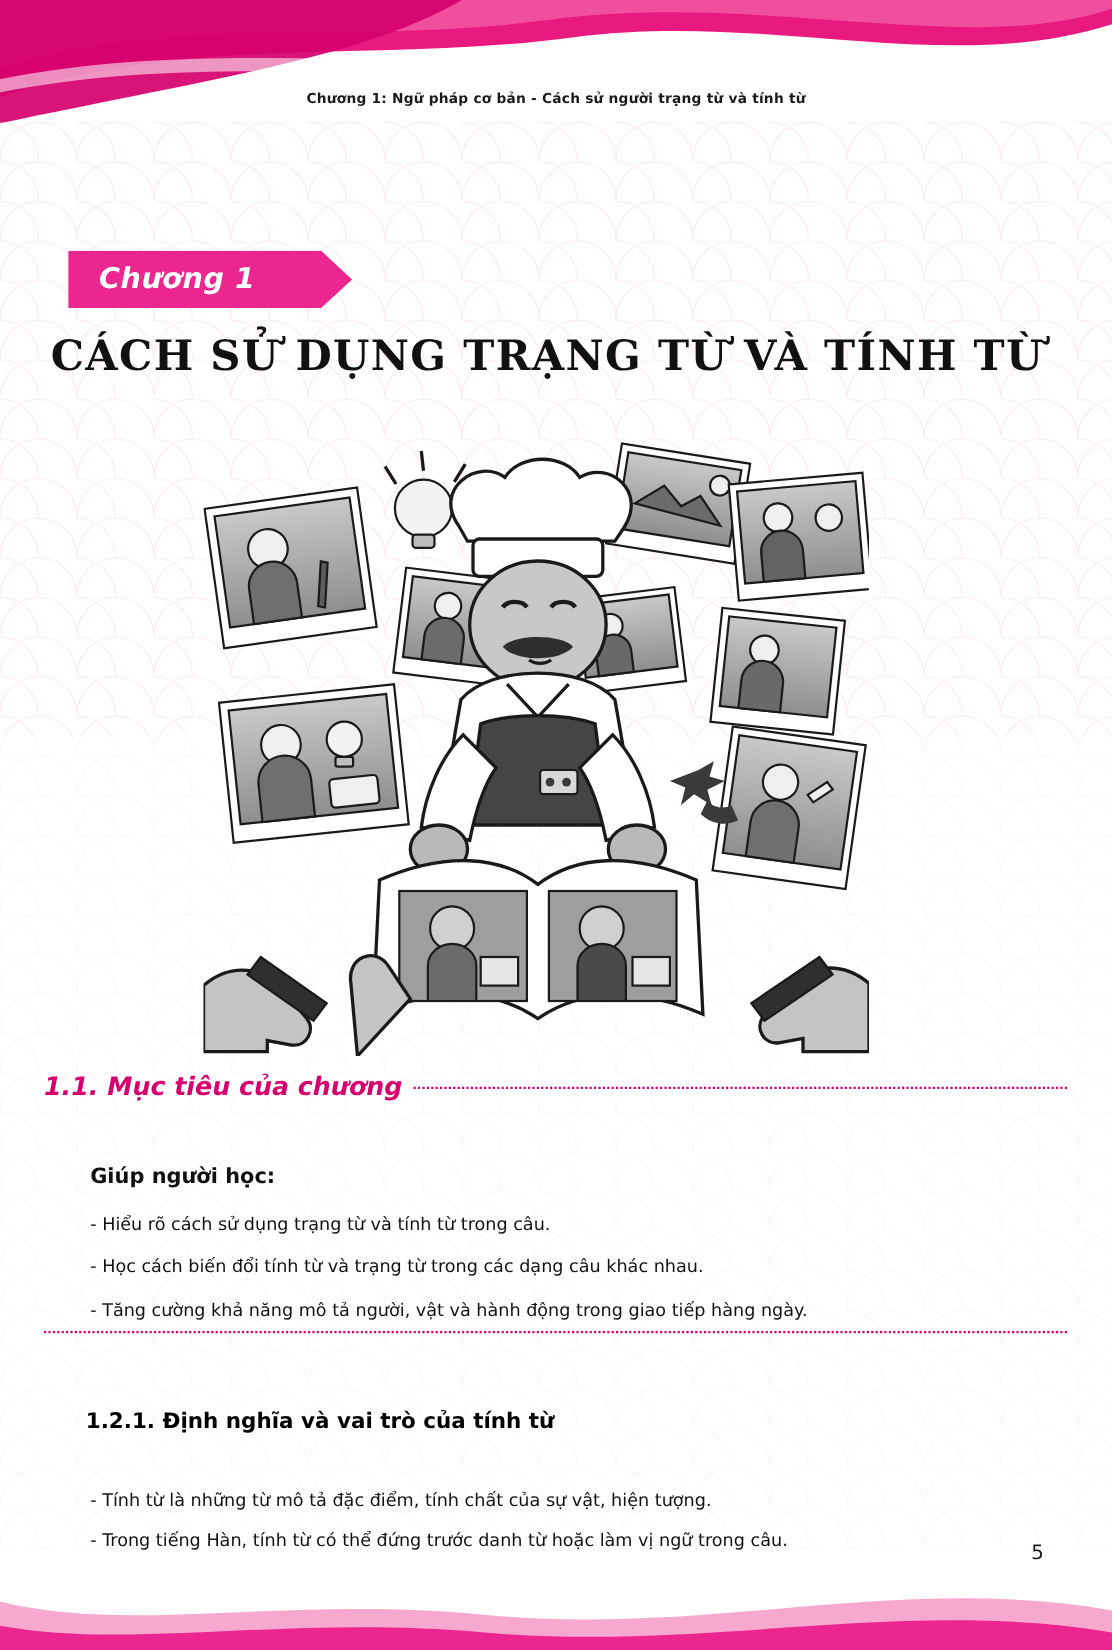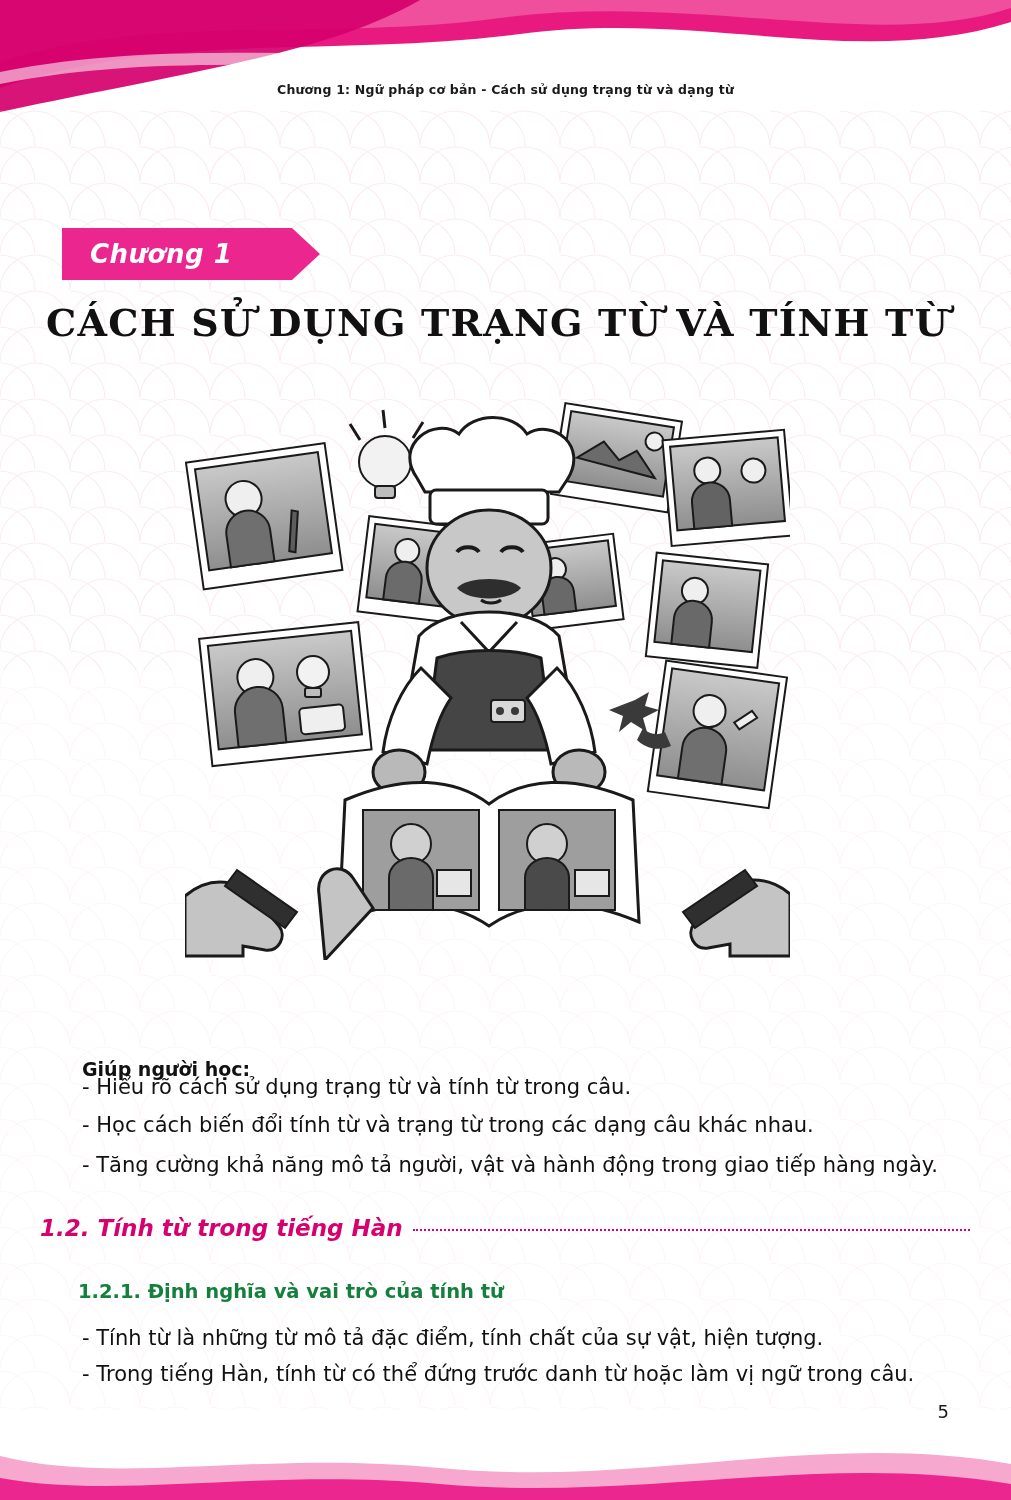--- a/index.html
+++ b/index.html
@@ -121,40 +121,41 @@
     white-space: nowrap;
   }
   .sec-head .dots {
     flex: 1;
     border-bottom: 2.5px dotted #d6006e;
     transform: translateY(-5px);
   }
   .sub-head {
     position: absolute;
     left: 78px;
-    color: #15803d;
+    color: #000000;
     font-size: 19.5px;
     font-weight: bold;
   }
 
   
   .body-strong {
     position: absolute;
     left: 82px;
     font-size: 19px;
     font-weight: bold;
     color: #111111;
     margin-top: 20px;
   }
   .bullet {
     position: absolute;
     left: 82px;
-    font-size: 21px;
+    font-size: 16px;
     color: #111111;
     white-space: nowrap;
+    margin-top: 28px;
   }
 
   
   .page-number {
     position: absolute;
     right: 62px;
     bottom: 78px;
     font-size: 18px;
     color: #1a1a1a;
   }
@@ -179,21 +180,21 @@
         <pattern id="scallop" x="0" y="0" width="70" height="36" patternUnits="userSpaceOnUse">
           <path d="M0,36 A35,35 0 0 1 70,36" fill="none" stroke="#f2b9d6" stroke-width="1.1"></path>
           <path d="M-35,36 A35,35 0 0 1 35,36" fill="none" stroke="#f2b9d6" stroke-width="1.1"></path>
         </pattern>
       </defs>
       <rect x="0" y="0" width="1011" height="1300" fill="url(#scallop)"></rect>
       <rect x="0" y="560" width="1011" height="740" fill="#ffffff" opacity="0.55"></rect>
     </svg>
   </div>
 
-  <div class="running-head">Chương 1:  Ngữ pháp cơ bản - Cách sử dụng trạng từ và dạng từ</div>
+  <div class="running-head">Chương 1:  Ngữ pháp cơ bản - Cách sử người trạng từ và tính từ</div>
 
   <div class="chapter-banner">
     <svg class="shape" width="260" height="52" viewBox="0 0 260 52" preserveAspectRatio="none">
       <path d="M0,0 L230,0 L258,26 L230,52 L0,52 Z" fill="#ec268f"></path>
     </svg>
     <div class="label">Chương 1</div>
   </div>
 
   <div class="chapter-title">CÁCH SỬ DỤNG TRẠNG TỪ VÀ TÍNH TỪ</div>
 
@@ -316,28 +317,31 @@
         <path d="M605,556 l0,-62 c-26,-22 -58,-16 -74,4 l-22,26 c-8,10 0,26 14,24 l22,-4 l0,12z"></path>
         <path d="M140,560 l-6,-66 c-4,-24 22,-34 34,-16 l20,30 z"></path>
       </g>
       <g fill="#2f2f2f" stroke="#1a1a1a" stroke-width="2">
         <path d="M52,470 l60,42 -12,16 -60,-42z"></path>
         <path d="M560,470 l-62,42 12,16 62,-42z"></path>
       </g>
     </svg>
   </div>
 
+  <div class="sec-head" style="top:975px;">
+    <span class="txt">1.1. Mục tiêu của chương</span>
+    <span class="dots"></span>
+  </div>
 
   <div class="body-strong" style="top:1038px;">Giúp người học:</div>
   <div class="bullet" style="top:1075px;">- Hiểu rõ cách sử dụng trạng từ và tính từ trong câu.</div>
   <div class="bullet" style="top:1113px;text-align:center;">- Học cách biến đổi tính từ và trạng từ trong các dạng câu khác nhau.</div>
   <div class="bullet" style="top:1153px;">- Tăng cường khả năng mô tả người, vật và hành động trong giao tiếp hàng ngày.</div>
 
   <div class="sec-head" style="top:1215px;">
-    <span class="txt">1.2. Tính từ trong tiếng Hàn</span>
     <span class="dots"></span>
   </div>
 
   <div class="sub-head" style="top:1280px;">1.2.1. Định nghĩa và vai trò của tính từ</div>
   <div class="bullet" style="top:1326px;">- Tính từ là những từ mô tả đặc điểm, tính chất của sự vật, hiện tượng.</div>
   <div class="bullet" style="top:1362px;">- Trong tiếng Hàn, tính từ có thể đứng trước danh từ hoặc làm vị ngữ trong câu.</div>
 
   <div class="page-number">5</div>
 
   <div class="wave-bottom">

